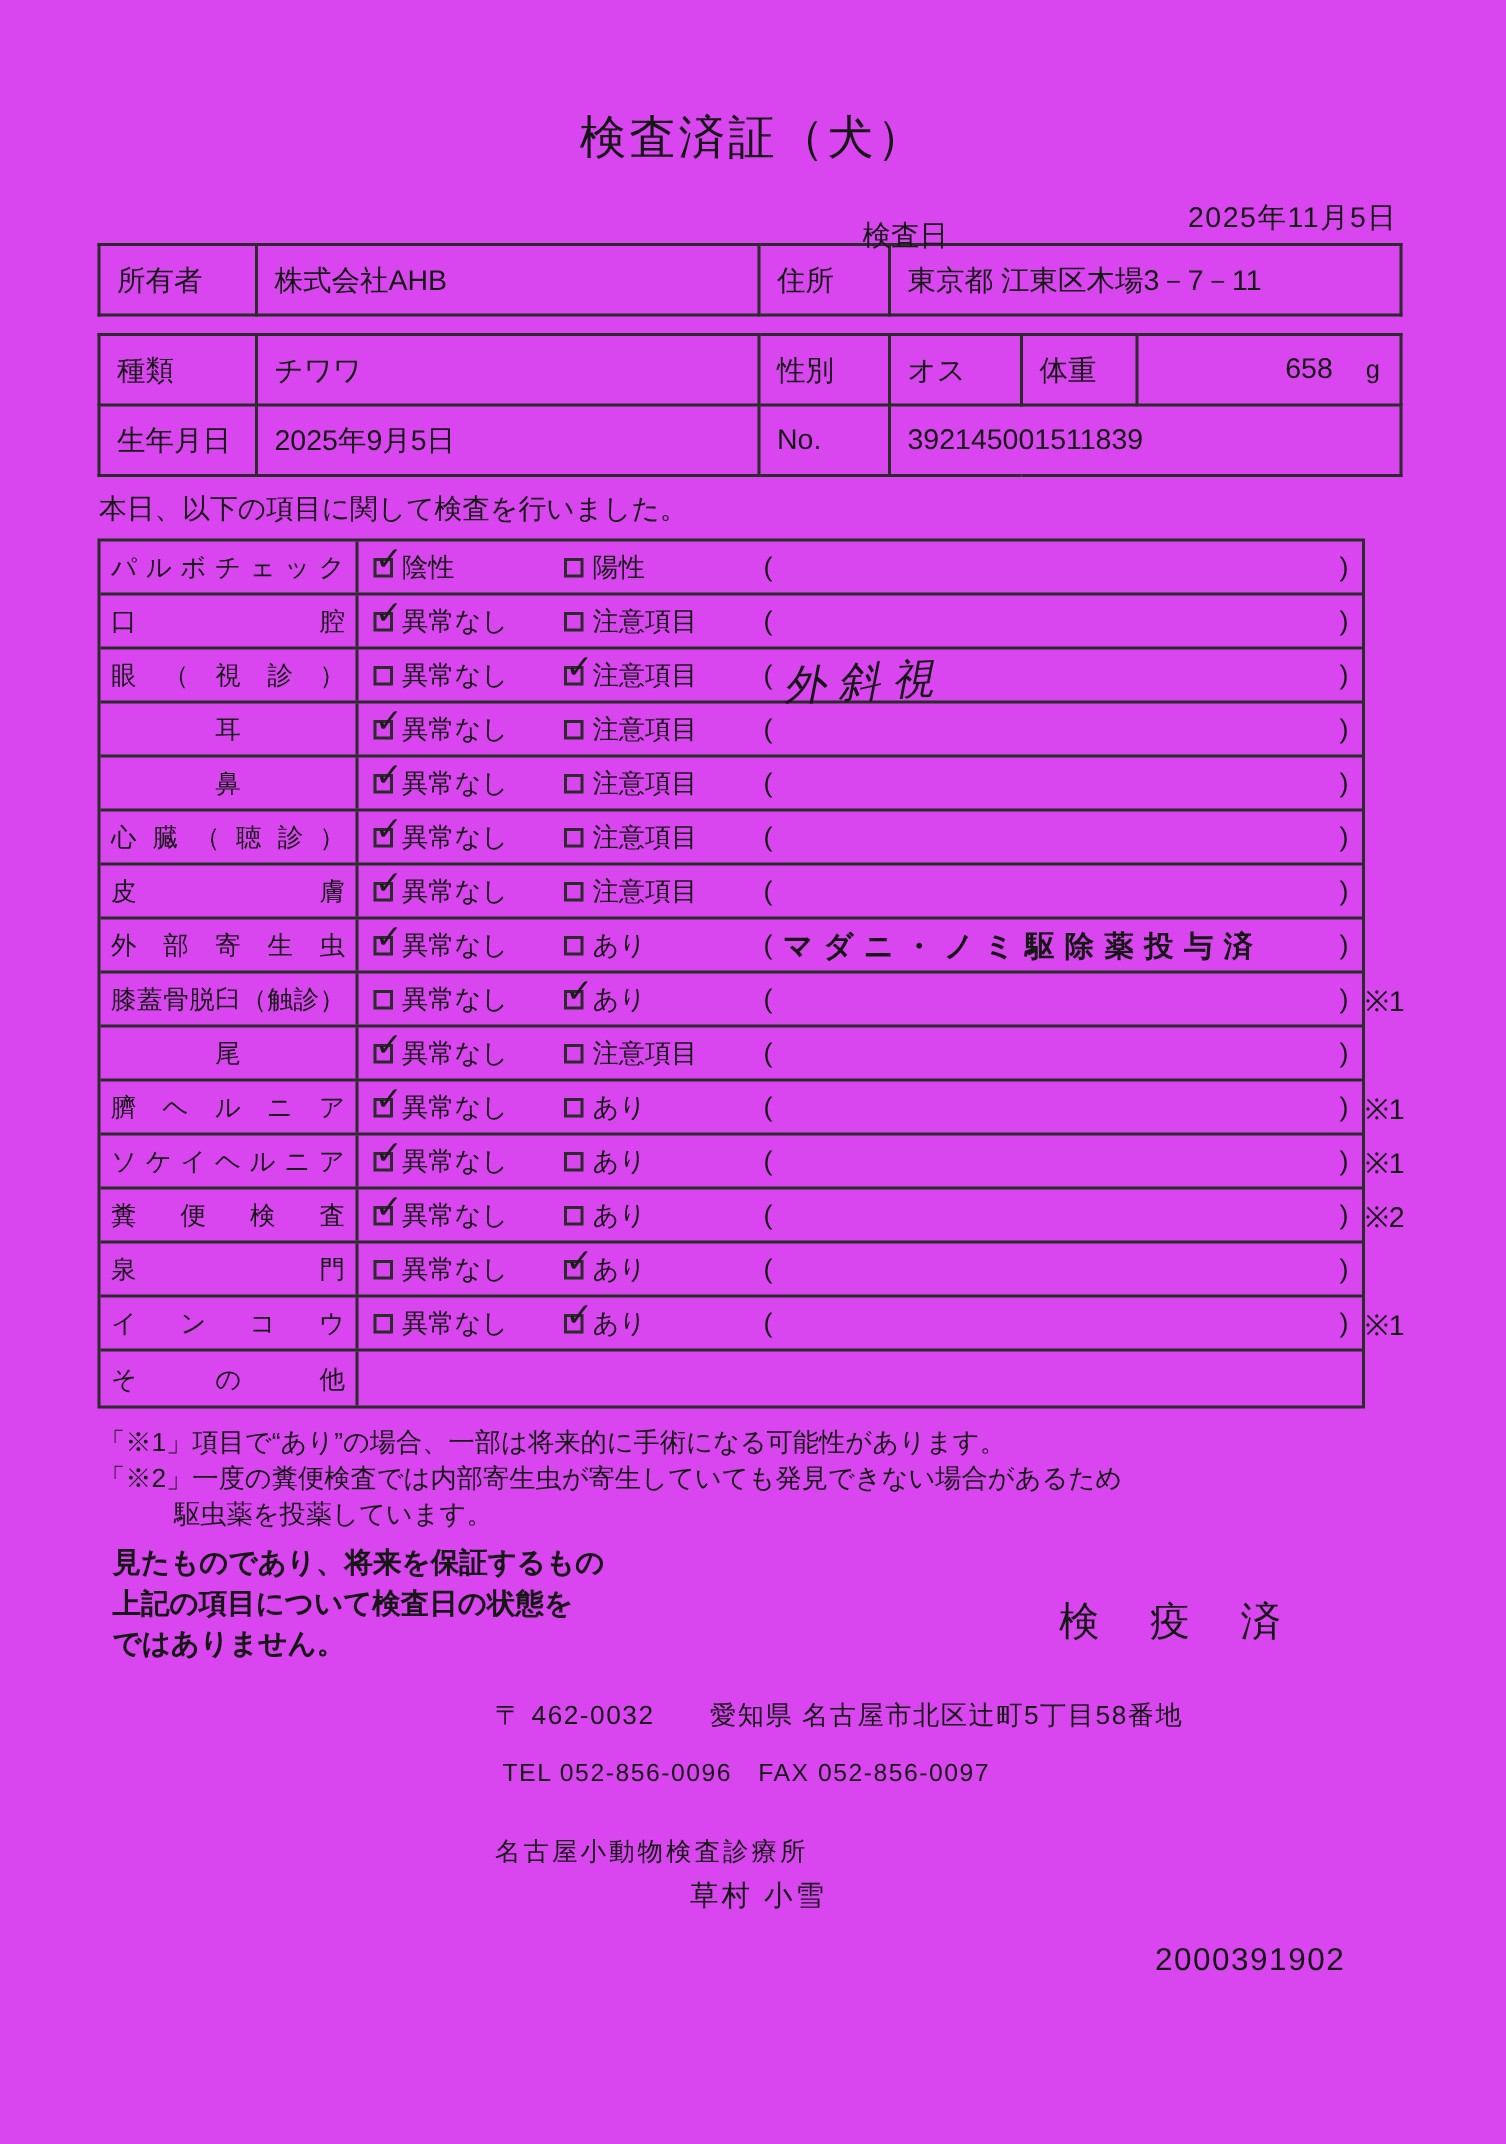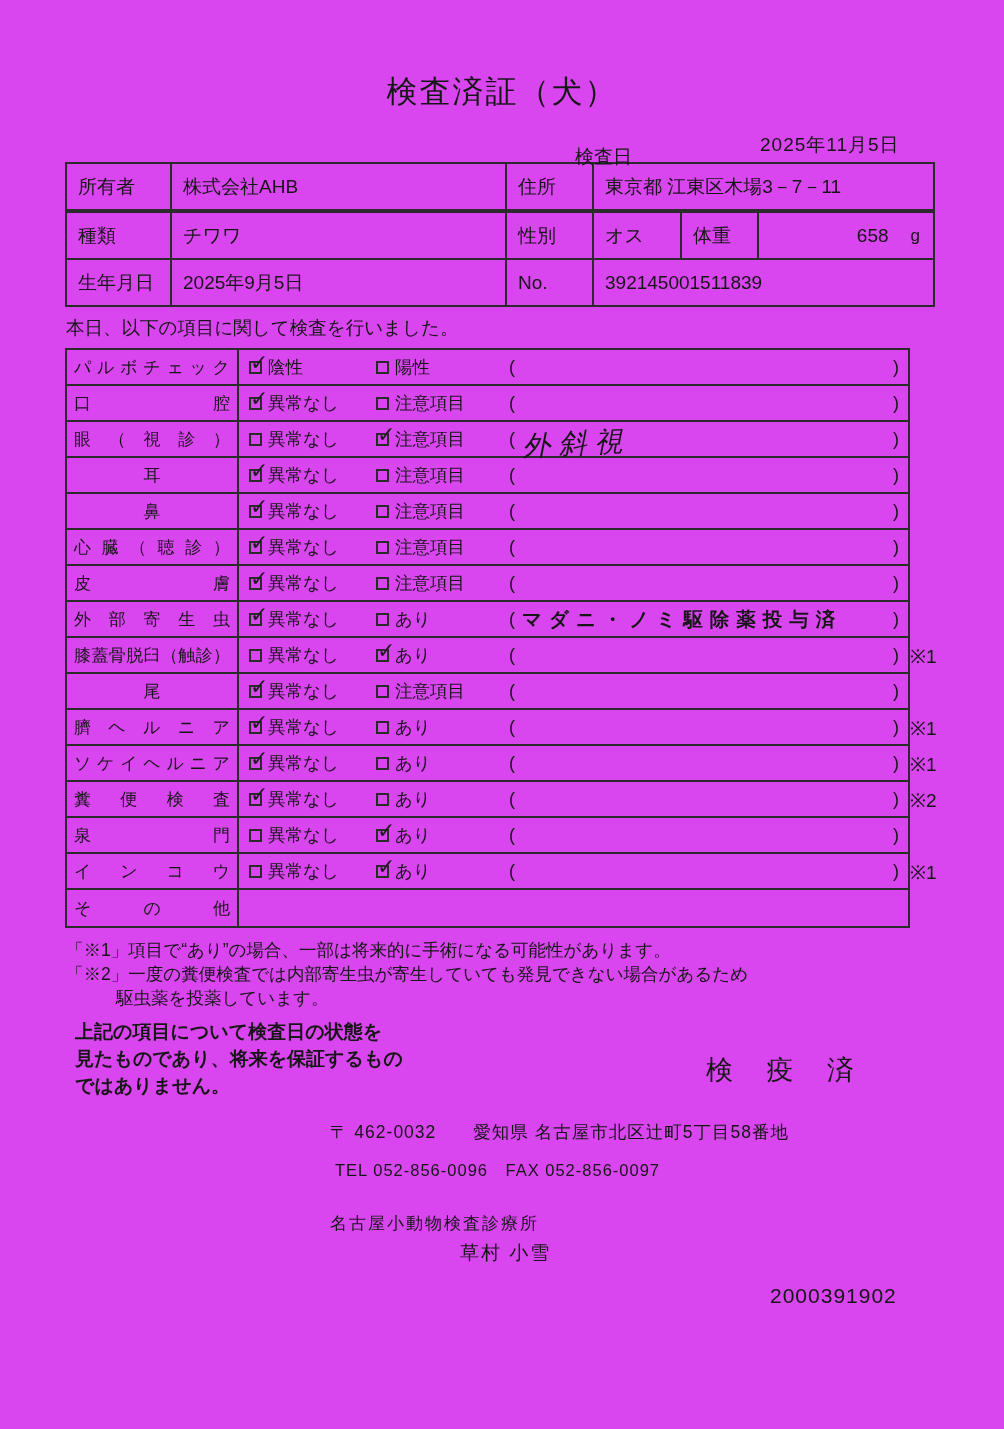--- a/index.html
+++ b/index.html
@@ -16,38 +16,38 @@
   .title {
     padding-top: 72px;
     text-align: center;
     font-size: 31px;
     font-weight: normal;
     letter-spacing: 2px;
     line-height: 40px;
   }
   .date-row { position: relative; height: 26px; margin-top: 20px; font-size: 19px; }
   .date-label { position: absolute; left: 575px; top: 12px; }
-  .date-value { position: absolute; left: 760px; top: 0; letter-spacing: 1px; }
+  .date-value { position: absolute; left: 792px; top: 0; letter-spacing: 1px; }
 
   table.t {
     border-collapse: collapse;
     table-layout: fixed;
     width: 870px;
     margin-left: 65px;
     font-size: 19px;
   }
   table.t td {
     border: 2px solid #2b2b2b;
     height: 47px;
     padding: 0 11px;
     white-space: nowrap;
     overflow: visible;
   }
   .owner-table { margin-top: 4px; }
-  .info-table { }
+  .info-table { margin-top: 11px; }
   .wflex { display: flex; align-items: center; justify-content: flex-end; gap: 22px; padding-right: 2px; }
   .unit { font-size: 17px; }
 
   .intro { margin: 8px 0 0 66px; font-size: 18.5px; }
 
   .checklist {
     width: 845px;
     margin: 8px 0 0 65px;
     border: 2px solid #2b2b2b;
   }
@@ -589,22 +589,22 @@
   </div>
 
   <div class="footnotes">
     <div>「※1」項目で“あり”の場合、一部は将来的に手術になる可能性があります。</div>
     <div>「※2」一度の糞便検査では内部寄生虫が寄生していても発見できない場合があるため</div>
     <div class="fn-indent">駆虫薬を投薬しています。</div>
   </div>
 
   <div class="closing">
     <div class="disclaimer">
+      <div>見たものであり、将来を保証するもの</div>
       <div>上記の項目について検査日の状態を</div>
-      <div>見たものであり、将来を保証するもの</div>
       <div>ではありません。</div>
     </div>
     <div class="stamp">検 疫 済</div>
   </div>
 
   <div class="postal">〒 462-0032　　愛知県 名古屋市北区辻町5丁目58番地</div>
   <div class="telfax">TEL 052-856-0096　FAX 052-856-0097</div>
   <div class="clinic-name">名古屋小動物検査診療所</div>
   <div class="vet">草村 小雪</div>
   <div class="docnum">2000391902</div>

